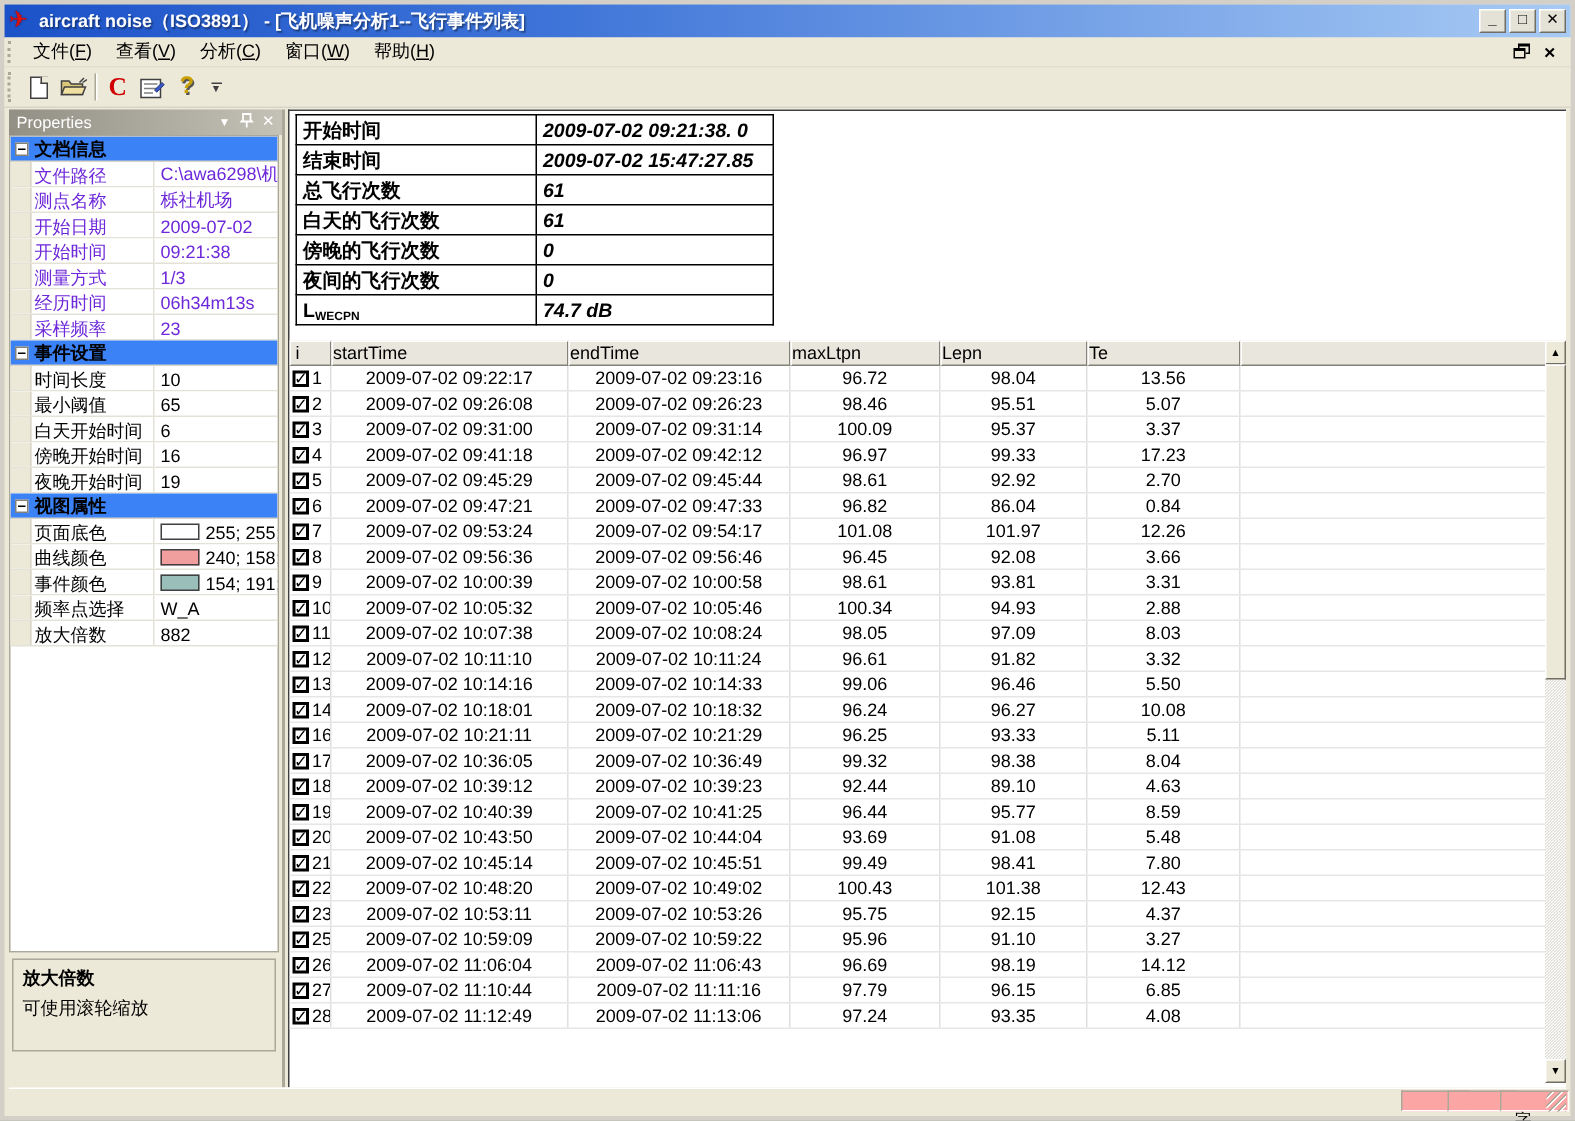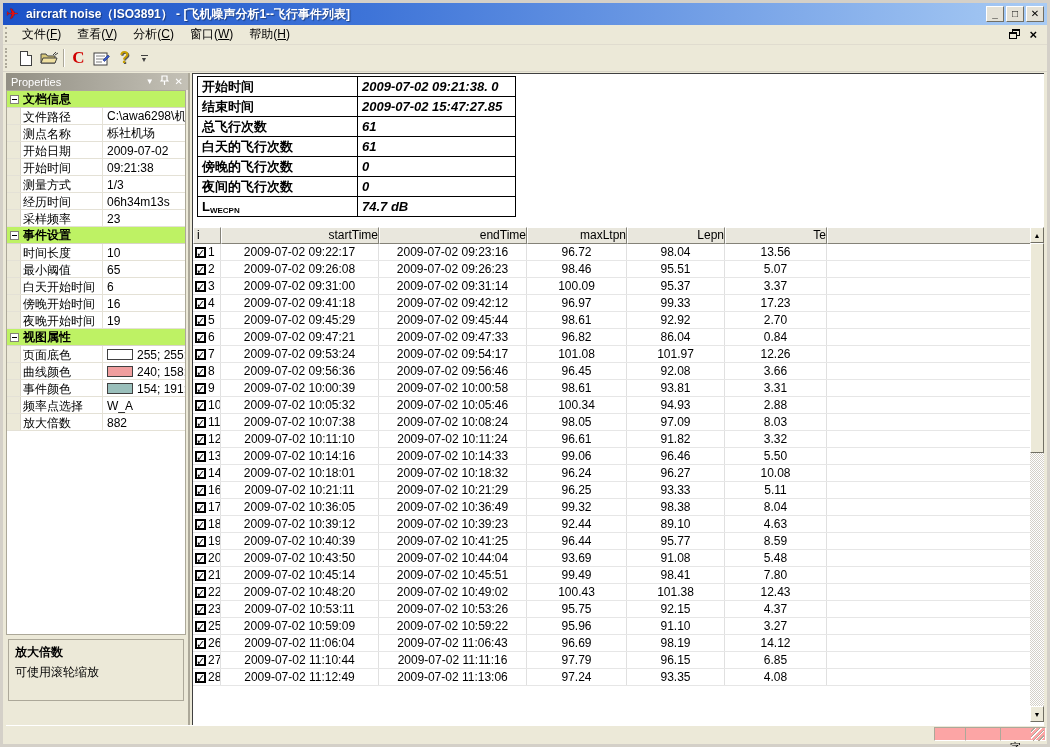--- a/index.html
+++ b/index.html
@@ -52,30 +52,30 @@
 
   
   .dock { position:absolute; left:3px; top:70px; width:184px; bottom:19px; background:#ECE9D8;
           border-right:2px solid #ACA899; }
   .dock-header { height:17px; background:linear-gradient(90deg,#928F84,#C4C1B6);
                  color:#fff; font-size:11px; display:flex; align-items:center; padding:0 5px; }
   .dock-header .hdr-icons { margin-left:auto; display:flex; gap:6px; align-items:center; color:#fff; font-size:10px; }
   .pin-icon { display:inline-block; transform:rotate(0deg); font-size:11px; }
   .prop-grid { position:absolute; left:0; right:2px; top:17px; bottom:90px; background:#fff;
                border:1px solid #ACA899; overflow:hidden; }
-  .prop-section { height:17px; background:#bef264; display:flex; align-items:center;
+  .prop-section { height:17px; background:#3b82f6; display:flex; align-items:center;
                   border-bottom:1px solid #D8D4C8; font-weight:bold; font-size:12px; }
   .collapse-box { width:9px; height:9px; border:1px solid #848278; background:#fff; margin:0 4px 0 3px;
                   position:relative; }
   .collapse-box::after { content:""; position:absolute; left:1px; right:1px; top:3px; height:1px; background:#000; }
   .prop-row { height:17px; display:flex; border-bottom:1px solid #E4E1D6; font-size:12px; background:#fff; }
   .prop-row .gutter { width:14px; background:#ECE9D8; border-right:1px solid #D8D4C8; }
   .prop-row .plabel { width:82px; padding:1px 2px 0 2px; border-right:1px solid #E4E1D6; white-space:nowrap; overflow:hidden; }
   .prop-row .pvalue { flex:1; padding:1px 0 0 4px; white-space:nowrap; overflow:hidden; display:flex; align-items:center; }
-  .prop-row.dim .plabel, .prop-row.dim .pvalue { color:#000000; }
+  .prop-row.dim .plabel, .prop-row.dim .pvalue { color:#6d28d9; }
   .swatch { width:26px; height:11px; border:1px solid #404040; margin-right:4px; flex:none; }
   .dock-help { position:absolute; left:2px; right:4px; bottom:24px; height:62px; background:#ECE9D8;
                border:1px solid #ACA899; padding:4px 6px; font-size:12px; }
   .dock-help .h-title { font-weight:bold; margin-bottom:3px; }
 
   
   .main { position:absolute; left:189px; top:70px; right:3px; bottom:19px; background:#fff;
           border-left:1px solid #404040; border-top:1px solid #404040; overflow:hidden; }
 
   
@@ -83,21 +83,21 @@
   .summary td { border:1px solid #000; font-weight:bold; font-size:13px; padding:0 4px;
                 height:20px; white-space:nowrap; }
   .summary td.sl { width:160px; }
   .summary td.sv { width:158px;font-style:italic; }
   .sub { font-size:8px; vertical-align:-2px; letter-spacing:0; }
 
   
   .grid { position:absolute; left:0; top:153px; right:14px; }
   .grid-header { display:flex; height:17px; }
   .gh-cell { background:#E9E7DD; border:1px solid; border-color:#fff #848278 #848278 #fff;
-             font-size:12px; text-align:right; line-height:15px; overflow:hidden; white-space:nowrap; flex:none; }
+             font-size:12px; text-align:left; line-height:15px; overflow:hidden; white-space:nowrap; flex:none; }
   .grid-body { background:#fff; }
   .grid-row { display:flex; height:17px; border-bottom:1px solid #E6E6E6; }
   .g-cell { flex:none; border-right:1px solid #E0E0E0; font-size:12px; text-align:center;
             line-height:16px; white-space:nowrap; overflow:hidden; }
   .c-i   { width:28px; display:flex; align-items:center; padding-left:2px; gap:2px; text-align:left; }
   .c-st  { width:158px; } .c-et { width:148px; } .c-ml { width:100px; }
   .c-lp  { width:98px; }  .c-te { width:102px; } .c-x { flex:1 1 auto; border-right:none; }
   .chk { width:11px; height:11px; border:2px solid #000; background:#fff; position:relative; flex:none; }
   .chk::after { content:"✓"; position:absolute; left:-1px; top:-4px; font-size:11px; font-weight:bold; color:#000; }
 

